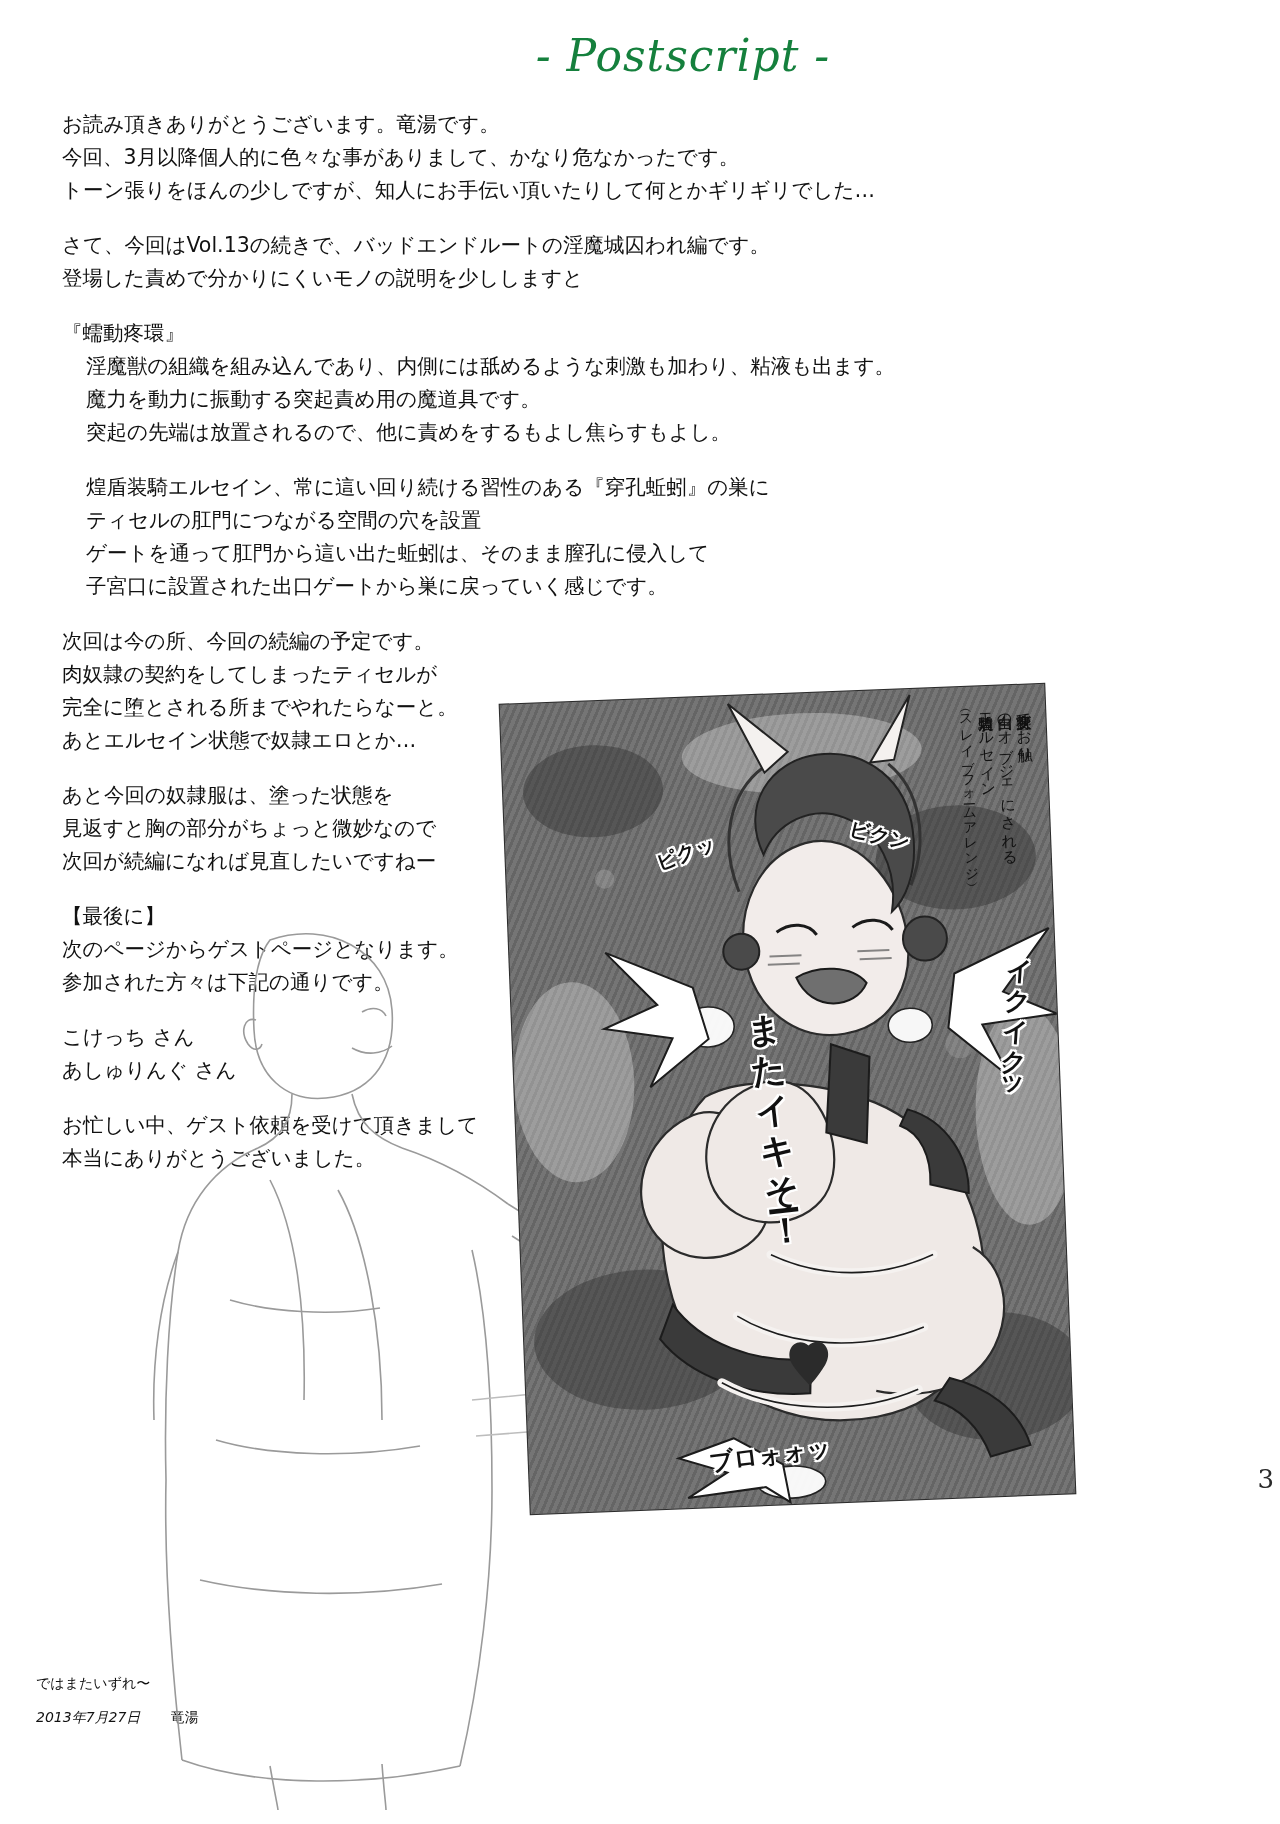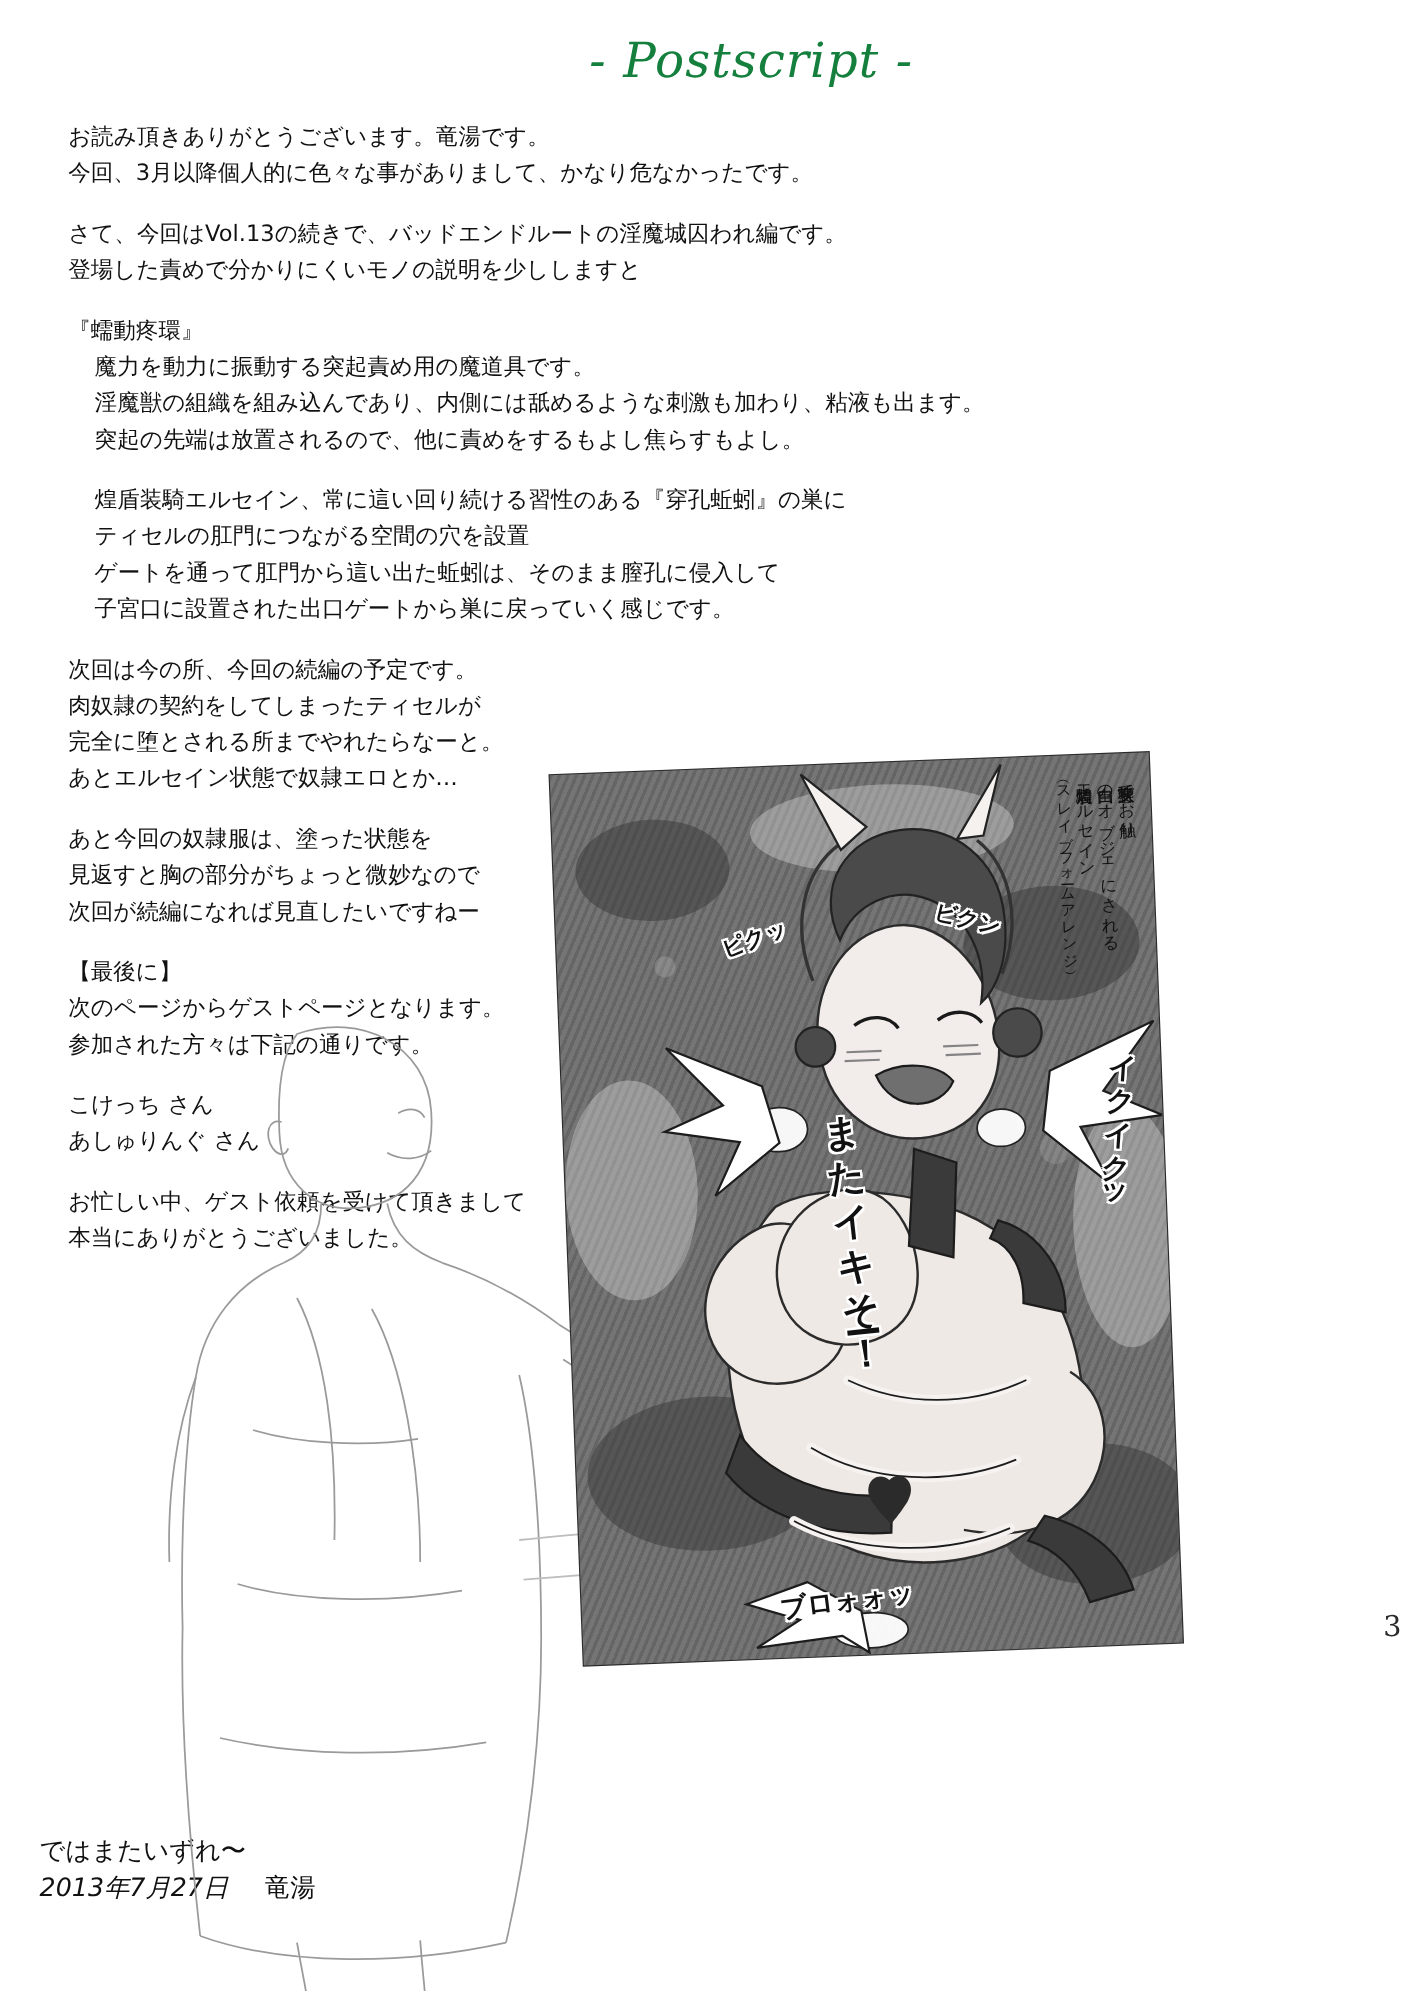--- a/index.html
+++ b/index.html
@@ -46,21 +46,21 @@
     margin: 0 0 22px 0;
   }
   .line { white-space: nowrap; margin-left: 28px; }
   .indent { padding-left: 24px; }
 
   
   .signature {
     position: absolute;
     left: 36px;
     bottom: 90px;
-    font-size: 23px;
+    font-size: 14px;
     line-height: 34px;
     color: #111;
   }
   .signature .sig-date {
     letter-spacing: 0px;
     font-style: italic;
   }
   .signature .sig-name {
     margin-left: 26px;
     margin-top: 48px;
@@ -195,31 +195,32 @@
 </head>
 <body>
 
 <div class="page-title">- Postscript -</div>
 
 <div class="afterword">
 
   <div class="para">
     <div class="line">お読み頂きありがとうございます。竜湯です。</div>
     <div class="line">今回、3月以降個人的に色々な事がありまして、かなり危なかったです。</div>
+    <div class="line">トーン張りをほんの少しですが、知人にお手伝い頂いたりして何とかギリギリでした…</div>
   </div>
 
   <div class="para">
     <div class="line">さて、今回はVol.13の続きで、バッドエンドルートの淫魔城囚われ編です。</div>
     <div class="line">登場した責めで分かりにくいモノの説明を少ししますと</div>
   </div>
 
   <div class="para">
     <div class="line">『蠕動疼環』</div>
+    <div class="line indent">淫魔獣の組織を組み込んであり、内側には舐めるような刺激も加わり、粘液も出ます。</div>
     <div class="line indent">魔力を動力に振動する突起責め用の魔道具です。</div>
-    <div class="line indent">淫魔獣の組織を組み込んであり、内側には舐めるような刺激も加わり、粘液も出ます。</div>
     <div class="line indent">突起の先端は放置されるので、他に責めをするもよし焦らすもよし。</div>
   </div>
 
   <div class="para">
     <div class="line indent">煌盾装騎エルセイン、常に這い回り続ける習性のある『穿孔蚯蚓』の巣に</div>
     <div class="line indent">ティセルの肛門につながる空間の穴を設置</div>
     <div class="line indent">ゲートを通って肛門から這い出た蚯蚓は、そのまま膣孔に侵入して</div>
     <div class="line indent">子宮口に設置された出口ゲートから巣に戻っていく感じです。</div>
   </div>
 

